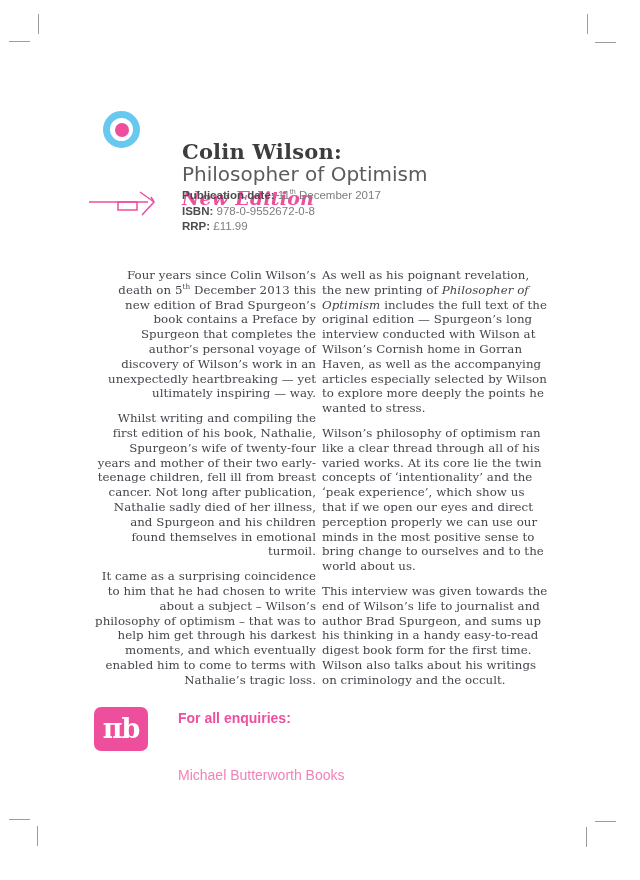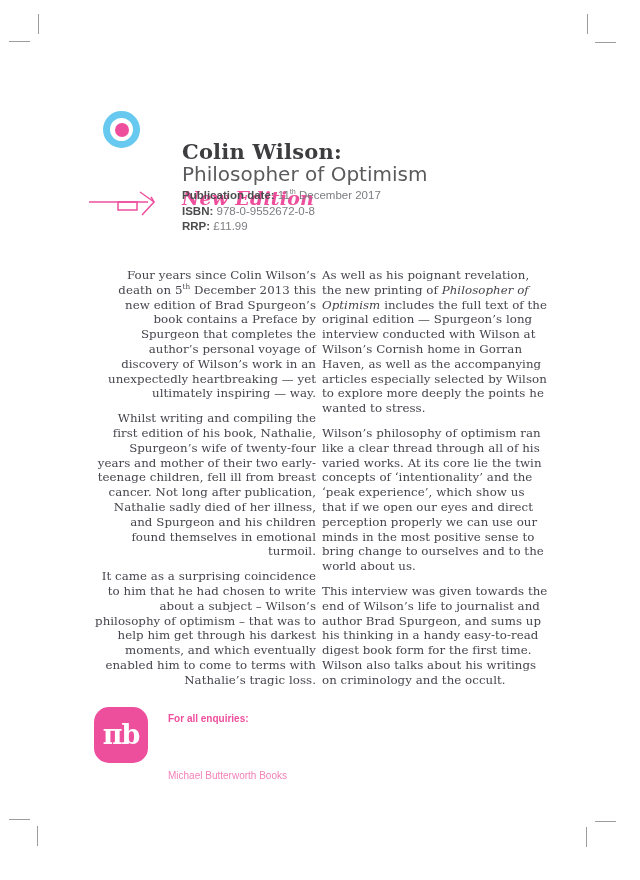--- a/index.html
+++ b/index.html
@@ -65,31 +65,31 @@
     letter-spacing: 0.05px;
   }
   .col-left  { left: 93px;  width: 223px; text-align: right; }
   .col-right { left: 314px; width: 228px; margin-left: 8px; }
   .col p { margin: 0 0 10px 0; }
   .col sup { font-size: 62%; line-height: 0; }
 
   
   .mb-logo {
     position: absolute; left: 94px; top: 707px;
-    width: 54px; height: 56px;
+    width: 54px; height: 44px;
     background: var(--pink, #ee4f9d);
-    border-radius: 15px;
+    border-radius: 7px;
     display: flex; align-items: center; justify-content: center;
   }
   .mb-logo .glyph {
     font-family: "DejaVu Serif", serif;
     font-weight: bold; font-size: 27px; color: #ffffff;
     letter-spacing: -1px; transform: translateY(-1px);
   }
-  .footer-text { position: absolute; left: 168px; top: 712px; font-size: 10px; line-height: 13.5px; }
+  .footer-text { position: absolute; left: 178px; top: 712px; font-size: 14px; line-height: 13.5px; }
   .footer-text .enquiries { font-weight: bold; color: var(--pink, #ee4f9d); }
   .footer-text .line { color: var(--pink_soft, #f282b7); margin-top: 43px; }
 </style>
 </head>
 <body>
 
 <div class="mark v" style="left:38px;  top:14px;"></div>
 <div class="mark h" style="left:9px;   top:41px;"></div>
 <div class="mark v" style="left:587px; top:14px;"></div>
 <div class="mark h" style="left:595px; top:42px;"></div>

